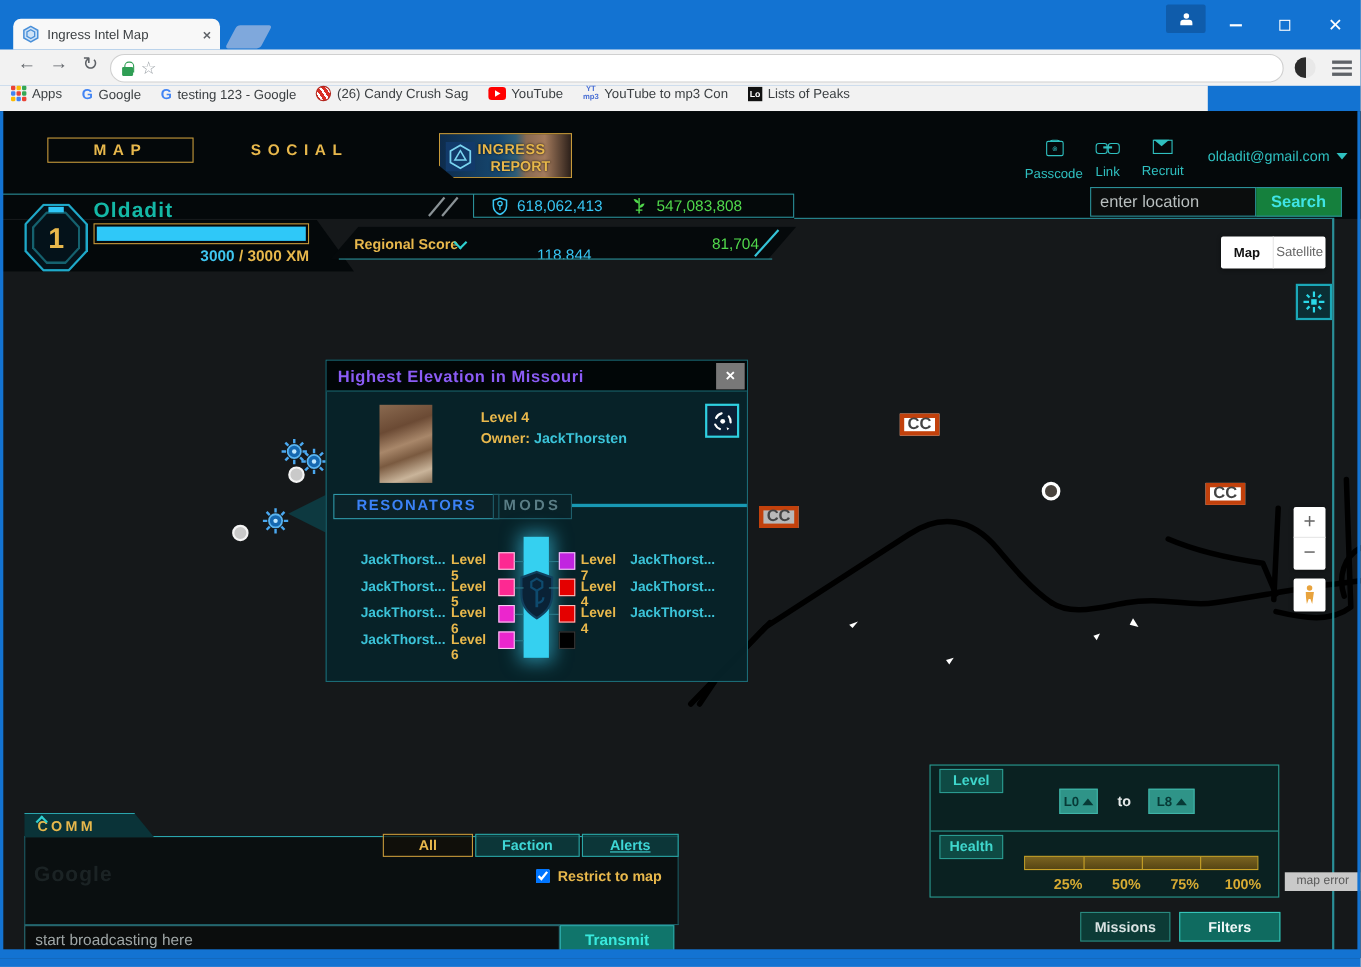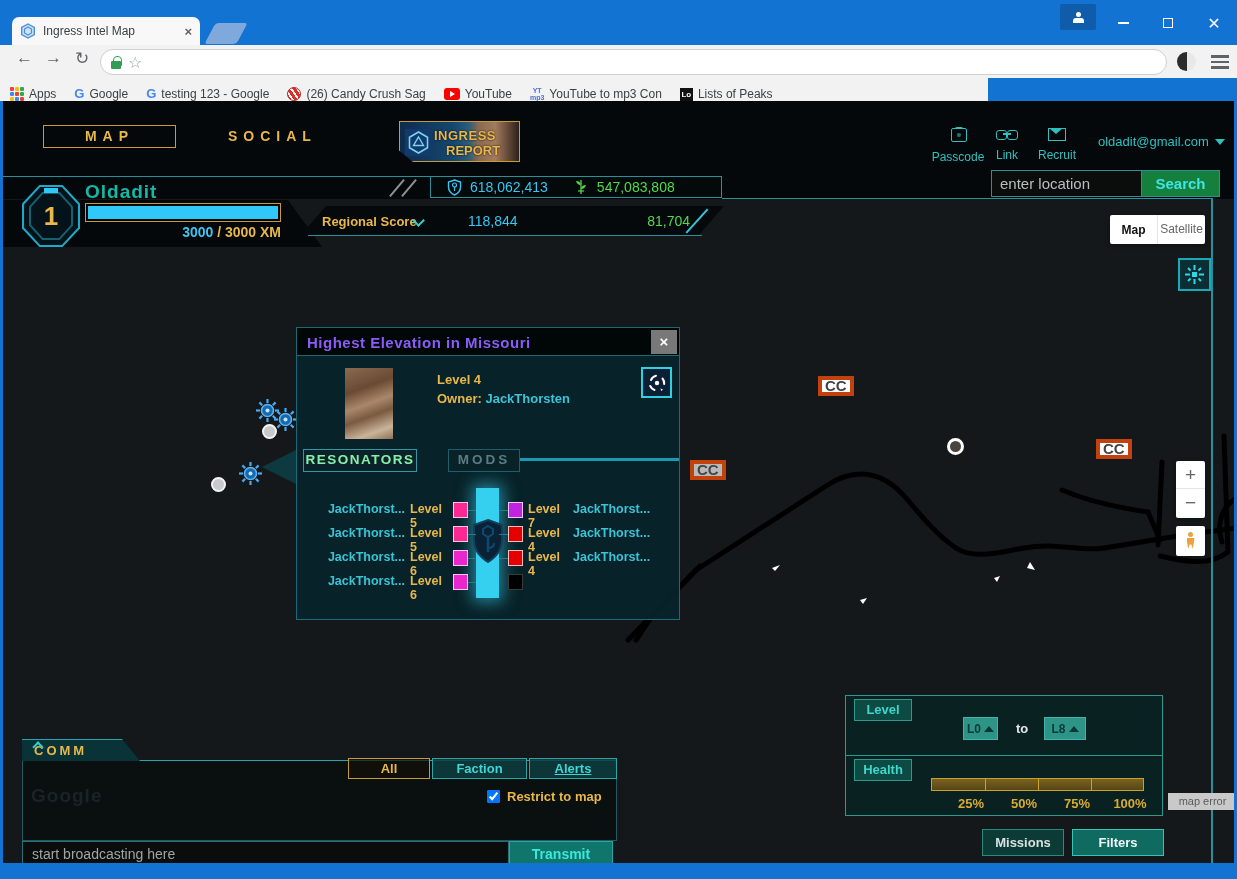--- a/index.html
+++ b/index.html
@@ -32,22 +32,22 @@
   .lock::before { content:""; position:absolute; left:1.5px; top:0; width:7px; height:8px; border:1.5px solid #2f9e54; border-radius:4px 4px 0 0; }
   .lock::after { content:""; position:absolute; left:0; top:5px; width:10px; height:8px; background:#2f9e54; border-radius:1px; }
   .url-text { font-size:14px; color:#202124; white-space:nowrap; flex:1; }
   .url-scheme { color:#0b8043; } .url-path { color:#80868b; }
   .star { color:#9aa0a6; font-size:16px; }
   .moon-ic { position:absolute; left:1177px; top:52px; width:19px; height:19px; border-radius:50%;
              background:linear-gradient(90deg,#2b2b2b 55%, #e8e8e8 55%); }
   .menu-ic { position:absolute; left:1211px; top:55px; width:18px; }
   .menu-ic i { display:block; height:2.5px; background:#5f6368; margin:0 0 3px 0; }
 
-  #bookmarks { position:absolute; left:0; top:78px; width:988px; height:24px; background:#f2f2f2;
-               border-bottom:1px solid #d6d6d6; display:flex; align-items:flex-end; padding:0 10px; gap:18px; }
+  #bookmarks { position:absolute; left:0; top:78px; width:1098px; height:24px; background:#f2f2f2;
+               border-bottom:1px solid #d6d6d6; display:flex; align-items:flex-start; padding:0 10px; gap:18px; }
   .bm { display:flex; align-items:center; gap:5px; font-size:12px; color:#3c4043; white-space:nowrap; }
   .apps-grid { display:grid; grid-template-columns:repeat(3,4px); grid-gap:1px; }
   .apps-grid i { width:4px; height:4px; border-radius:1px; }
   .g-ic { font-size:13px; font-weight:bold; color:#4285f4; }
   .candy-ic { width:14px; height:14px; border-radius:50%;
               background:repeating-linear-gradient(55deg,#d93025 0 3px,#fff 3px 5px); border:1px solid #b3261e; }
   .yt-ic { width:16px; height:12px; background:#ff0000; border-radius:3px; position:relative; }
   .yt-ic::after { content:""; position:absolute; left:6px; top:3px; border-left:5px solid #fff;
                   border-top:3px solid transparent; border-bottom:3px solid transparent; }
   .ytmp3-ic { font-size:7px; font-weight:bold; color:#4a6fd4; line-height:1; text-align:center; }
@@ -108,21 +108,21 @@
 
   .score-box { position:absolute; left:430px; top:75px; width:292px; height:22px; border:1px solid #2a8f98;
                background:#04090a; display:flex; align-items:center; font-size:14px; }
   .score-res { color:#38c6f4; margin-left:8px; } .score-enl { color:#51d94c; margin-left:9px; }
   .diag { position:absolute; width:2px; background:#8a9296; transform:rotate(40deg); }
   .regional { position:absolute; left:300px; top:105px; width:424px; height:30px; background:#05090b;
               clip-path:polygon(26px 0,100% 0,calc(100% - 26px) 100%,0 100%); }
   .regional-label { position:absolute; left:22px; top:8px; color:#e8b84c; font-size:13px; font-weight:bold; }
   .chev-down { position:absolute; left:114px; top:10px; width:9px; height:9px; border-left:2.5px solid #2fd0d0;
                border-bottom:2.5px solid #2fd0d0; transform:rotate(-45deg); }
-  .reg-res { position:absolute; left:168px; top:7px; width:90px; text-align:left; color:#38c6f4; font-size:14px; }
+  .reg-res { position:absolute; left:168px; top:17px; width:90px; text-align:center; color:#38c6f4; font-size:14px; }
   .reg-enl { position:absolute; left:300px; top:7px; width:90px; text-align:right; color:#51d94c; font-size:14px; }
   .reg-slash { position:absolute; left:696px; top:104px; width:2px; height:32px; background:#35c4d8; transform:rotate(42deg); }
 
   
   #mapsvg { position:absolute; left:0; top:98px; }
   .cc-label { position:absolute; background:#fff; border:4px solid #c2410c; color:#444; font-size:15px;
               font-weight:bold; padding:0 3px; line-height:12px; }
   .portal-white { position:absolute; width:15px; height:15px; border-radius:50%; background:#c9c9c9; border:2px solid #f4f4f4; }
   .portal-neutral { position:absolute; width:17px; height:17px; border-radius:50%; background:#4a443e; border:3px solid #fff; }
   .gear { position:absolute; }
@@ -152,22 +152,22 @@
   .popup-title span { position:absolute; left:10px; top:6px; color:#8b5cf6; font-size:15px; font-weight:bold; letter-spacing:.5px; }
   .popup-close { position:absolute; right:2px; top:2px; width:26px; height:24px; background:#787878; color:#fff;
                  font-size:15px; font-weight:bold; text-align:center; line-height:24px; }
   .popup-photo { position:absolute; left:48px; top:40px; width:48px; height:71px;
       background:linear-gradient(160deg,#8a6a50 0%,#6b4a34 30%,#a8876a 50%,#7a5a40 65%,#c9b49a 85%,#8a7258 100%); }
   .popup-level { position:absolute; left:140px; top:44px; color:#e8b84c; font-size:13px; font-weight:bold; }
   .popup-owner { position:absolute; left:140px; top:63px; font-size:13px; font-weight:bold; }
   .owner-label { color:#e8b84c; } .owner-name { color:#3bc3d8; }
   .compass-btn { position:absolute; left:344px; top:39px; width:31px; height:31px; background:#0b1f35;
                  border:2px solid #2fd0e0; display:flex; align-items:center; justify-content:center; }
-  .tab-res { position:absolute; left:6px; top:121px; width:114px; height:23px; background:#0b2228; border:1.5px solid #2e98a8;
-             color:#86efac; font-size:13.5px; font-weight:bold; letter-spacing:1.5px; text-align:center; line-height:20px; }
+  .tab-res { position:absolute; left:6px; top:121px; width:151px; height:23px; background:#0b2228; border:1.5px solid #2e98a8;
+             color:#3b82f6; font-size:13.5px; font-weight:bold; letter-spacing:1.5px; text-align:center; line-height:20px; }
   .tab-mods { position:absolute; left:151px; top:121px; width:72px; height:23px; background:rgba(10,34,40,.5); border:1.5px solid #1e5f6b;
               color:#5a7d85; font-size:13.5px; font-weight:bold; letter-spacing:3px; text-align:center; line-height:20px; }
   .tabs-line { position:absolute; left:223px; top:130px; right:0; height:3px; background:#1899b4; }
   .res-bar { position:absolute; left:179px; top:160px; width:23px; height:110px; background:#35d0f0;
              box-shadow:0 0 16px 4px rgba(63,212,248,.55); }
   .res-row { position:absolute; left:0; width:384px; height:24px; }
   .rr-lname { position:absolute; left:28px; top:4px; width:80px; text-align:right; color:#3bc3d8; font-size:12.5px; font-weight:bold; }
   .rr-llevel { position:absolute; left:113px; top:4px; width:42px; color:#e8b84c; font-size:12.5px; font-weight:bold; }
   .rr-lsq { position:absolute; left:156px; top:4px; width:15px; height:16px; border:1px solid rgba(255,255,255,.75); }
   .rr-lline { position:absolute; left:171px; top:12px; width:8px; height:1px; background:#2a7a8a; }

